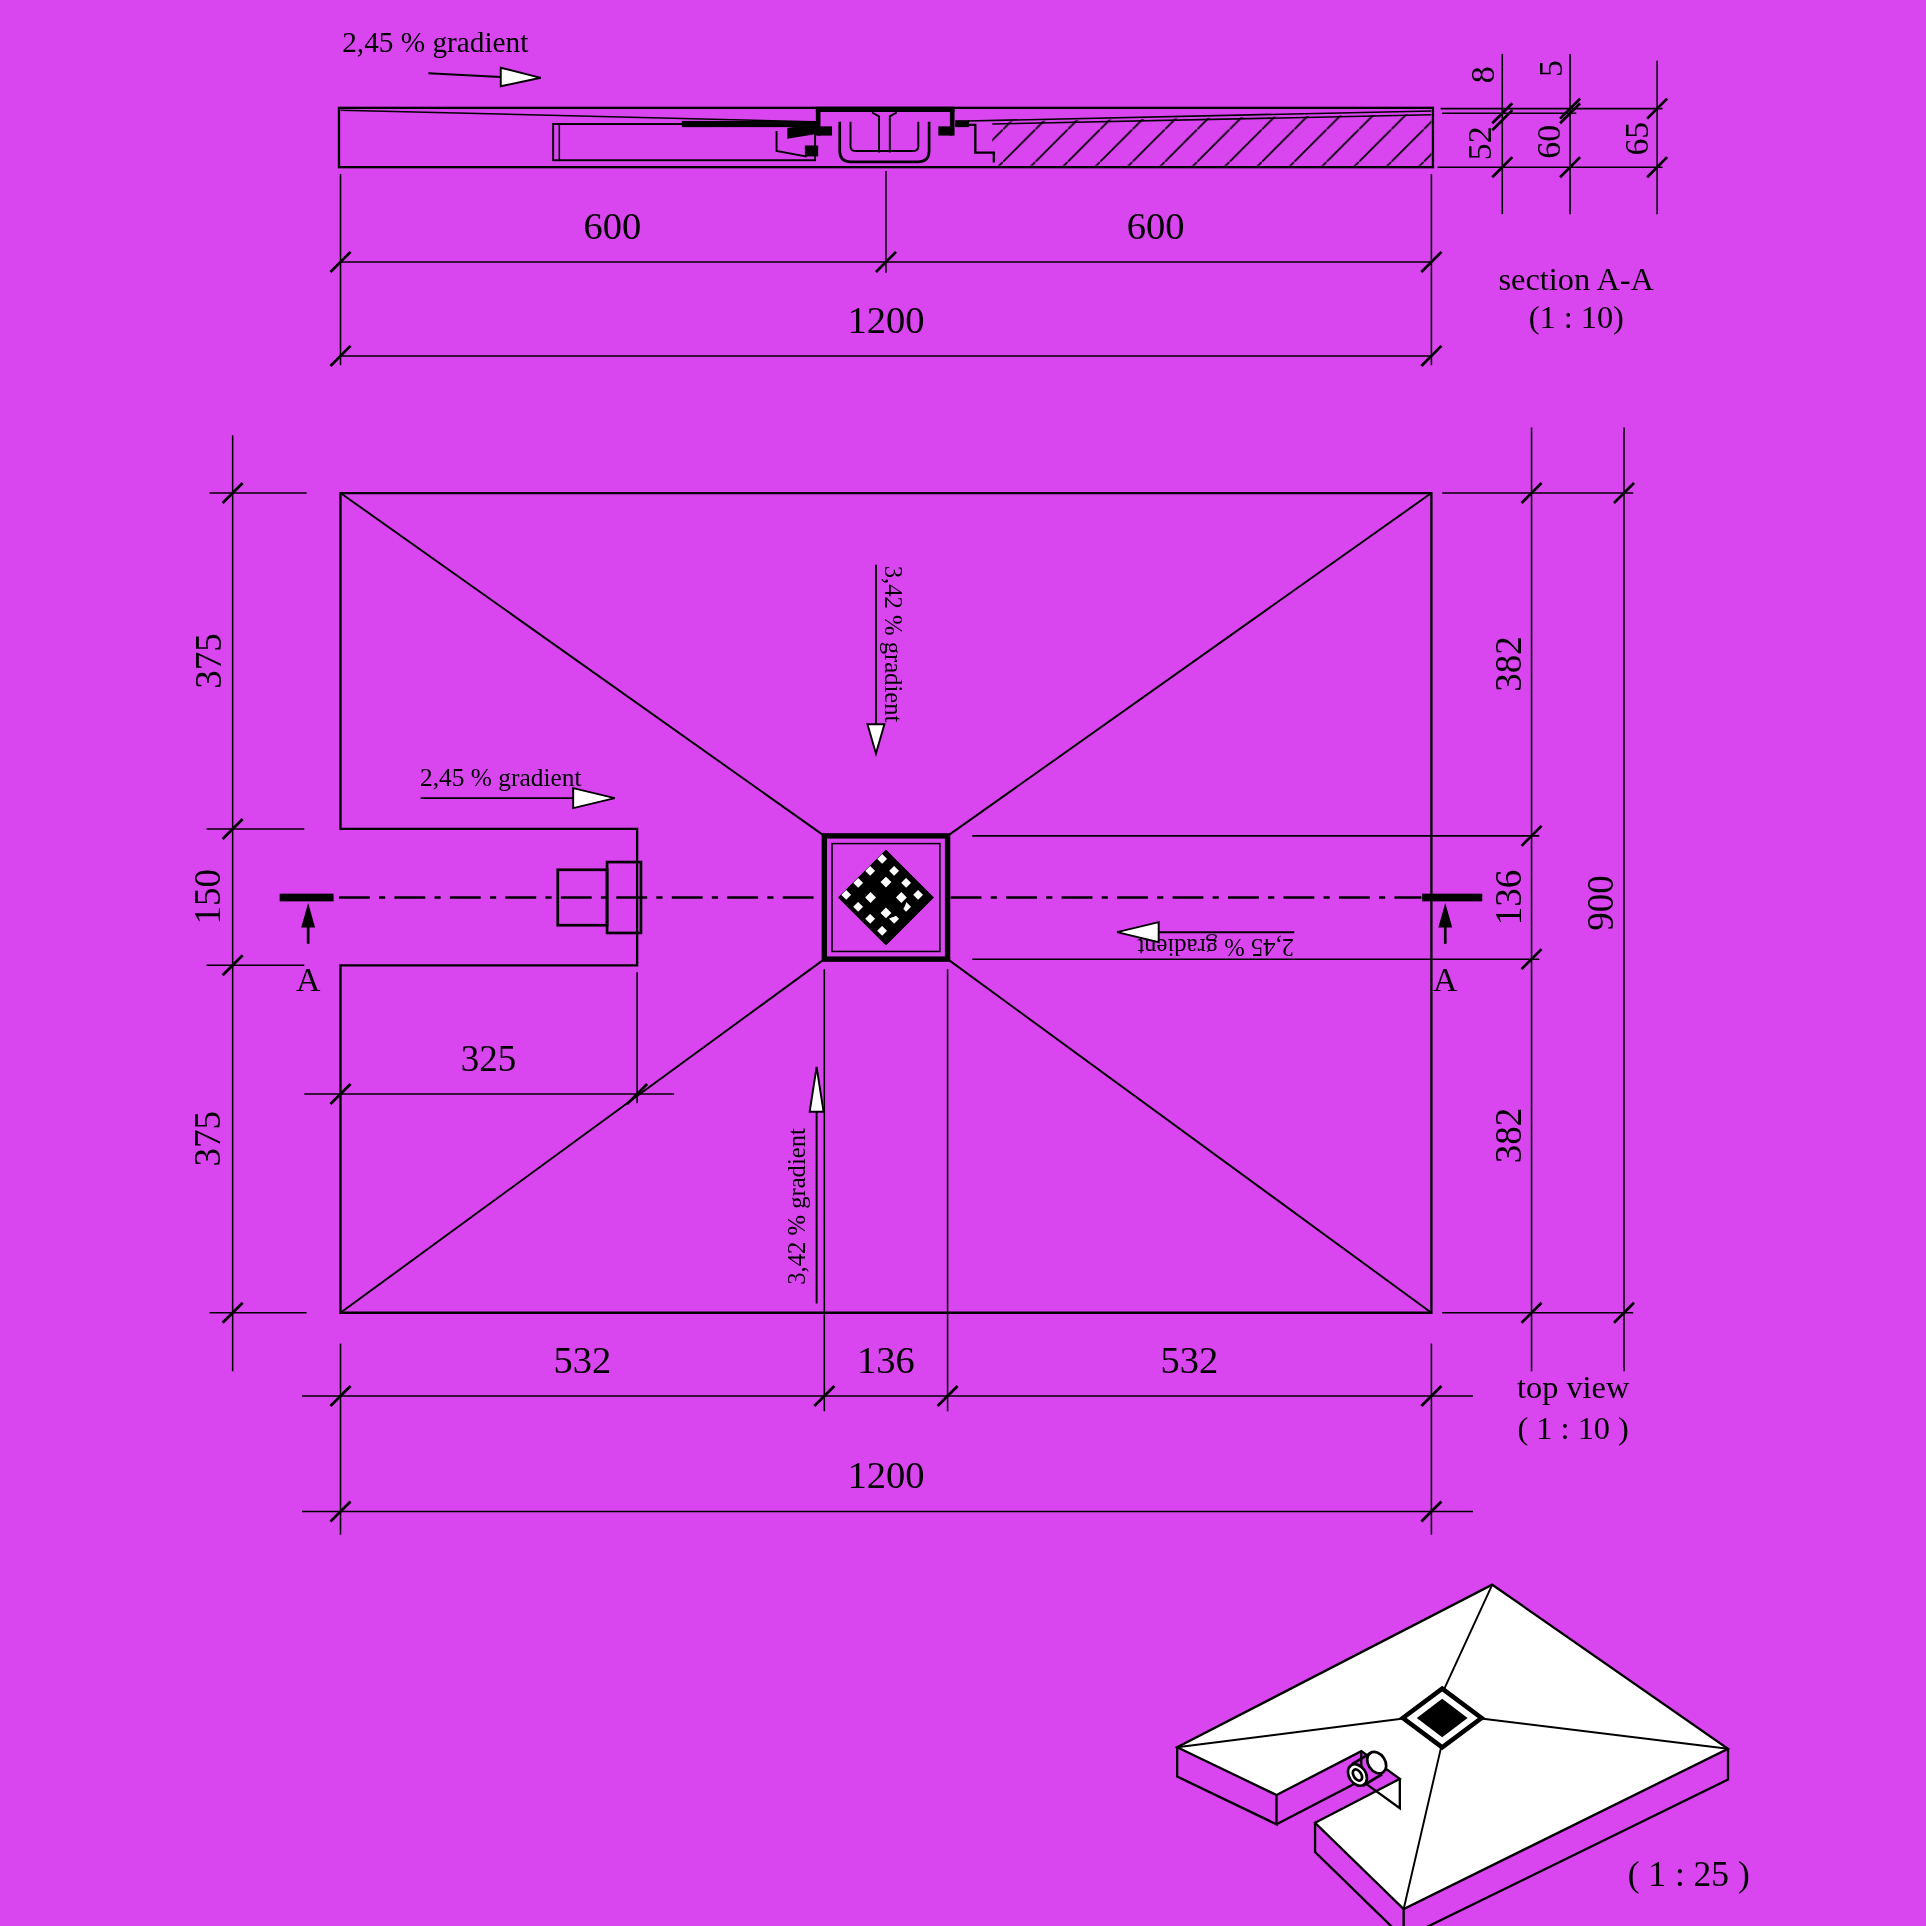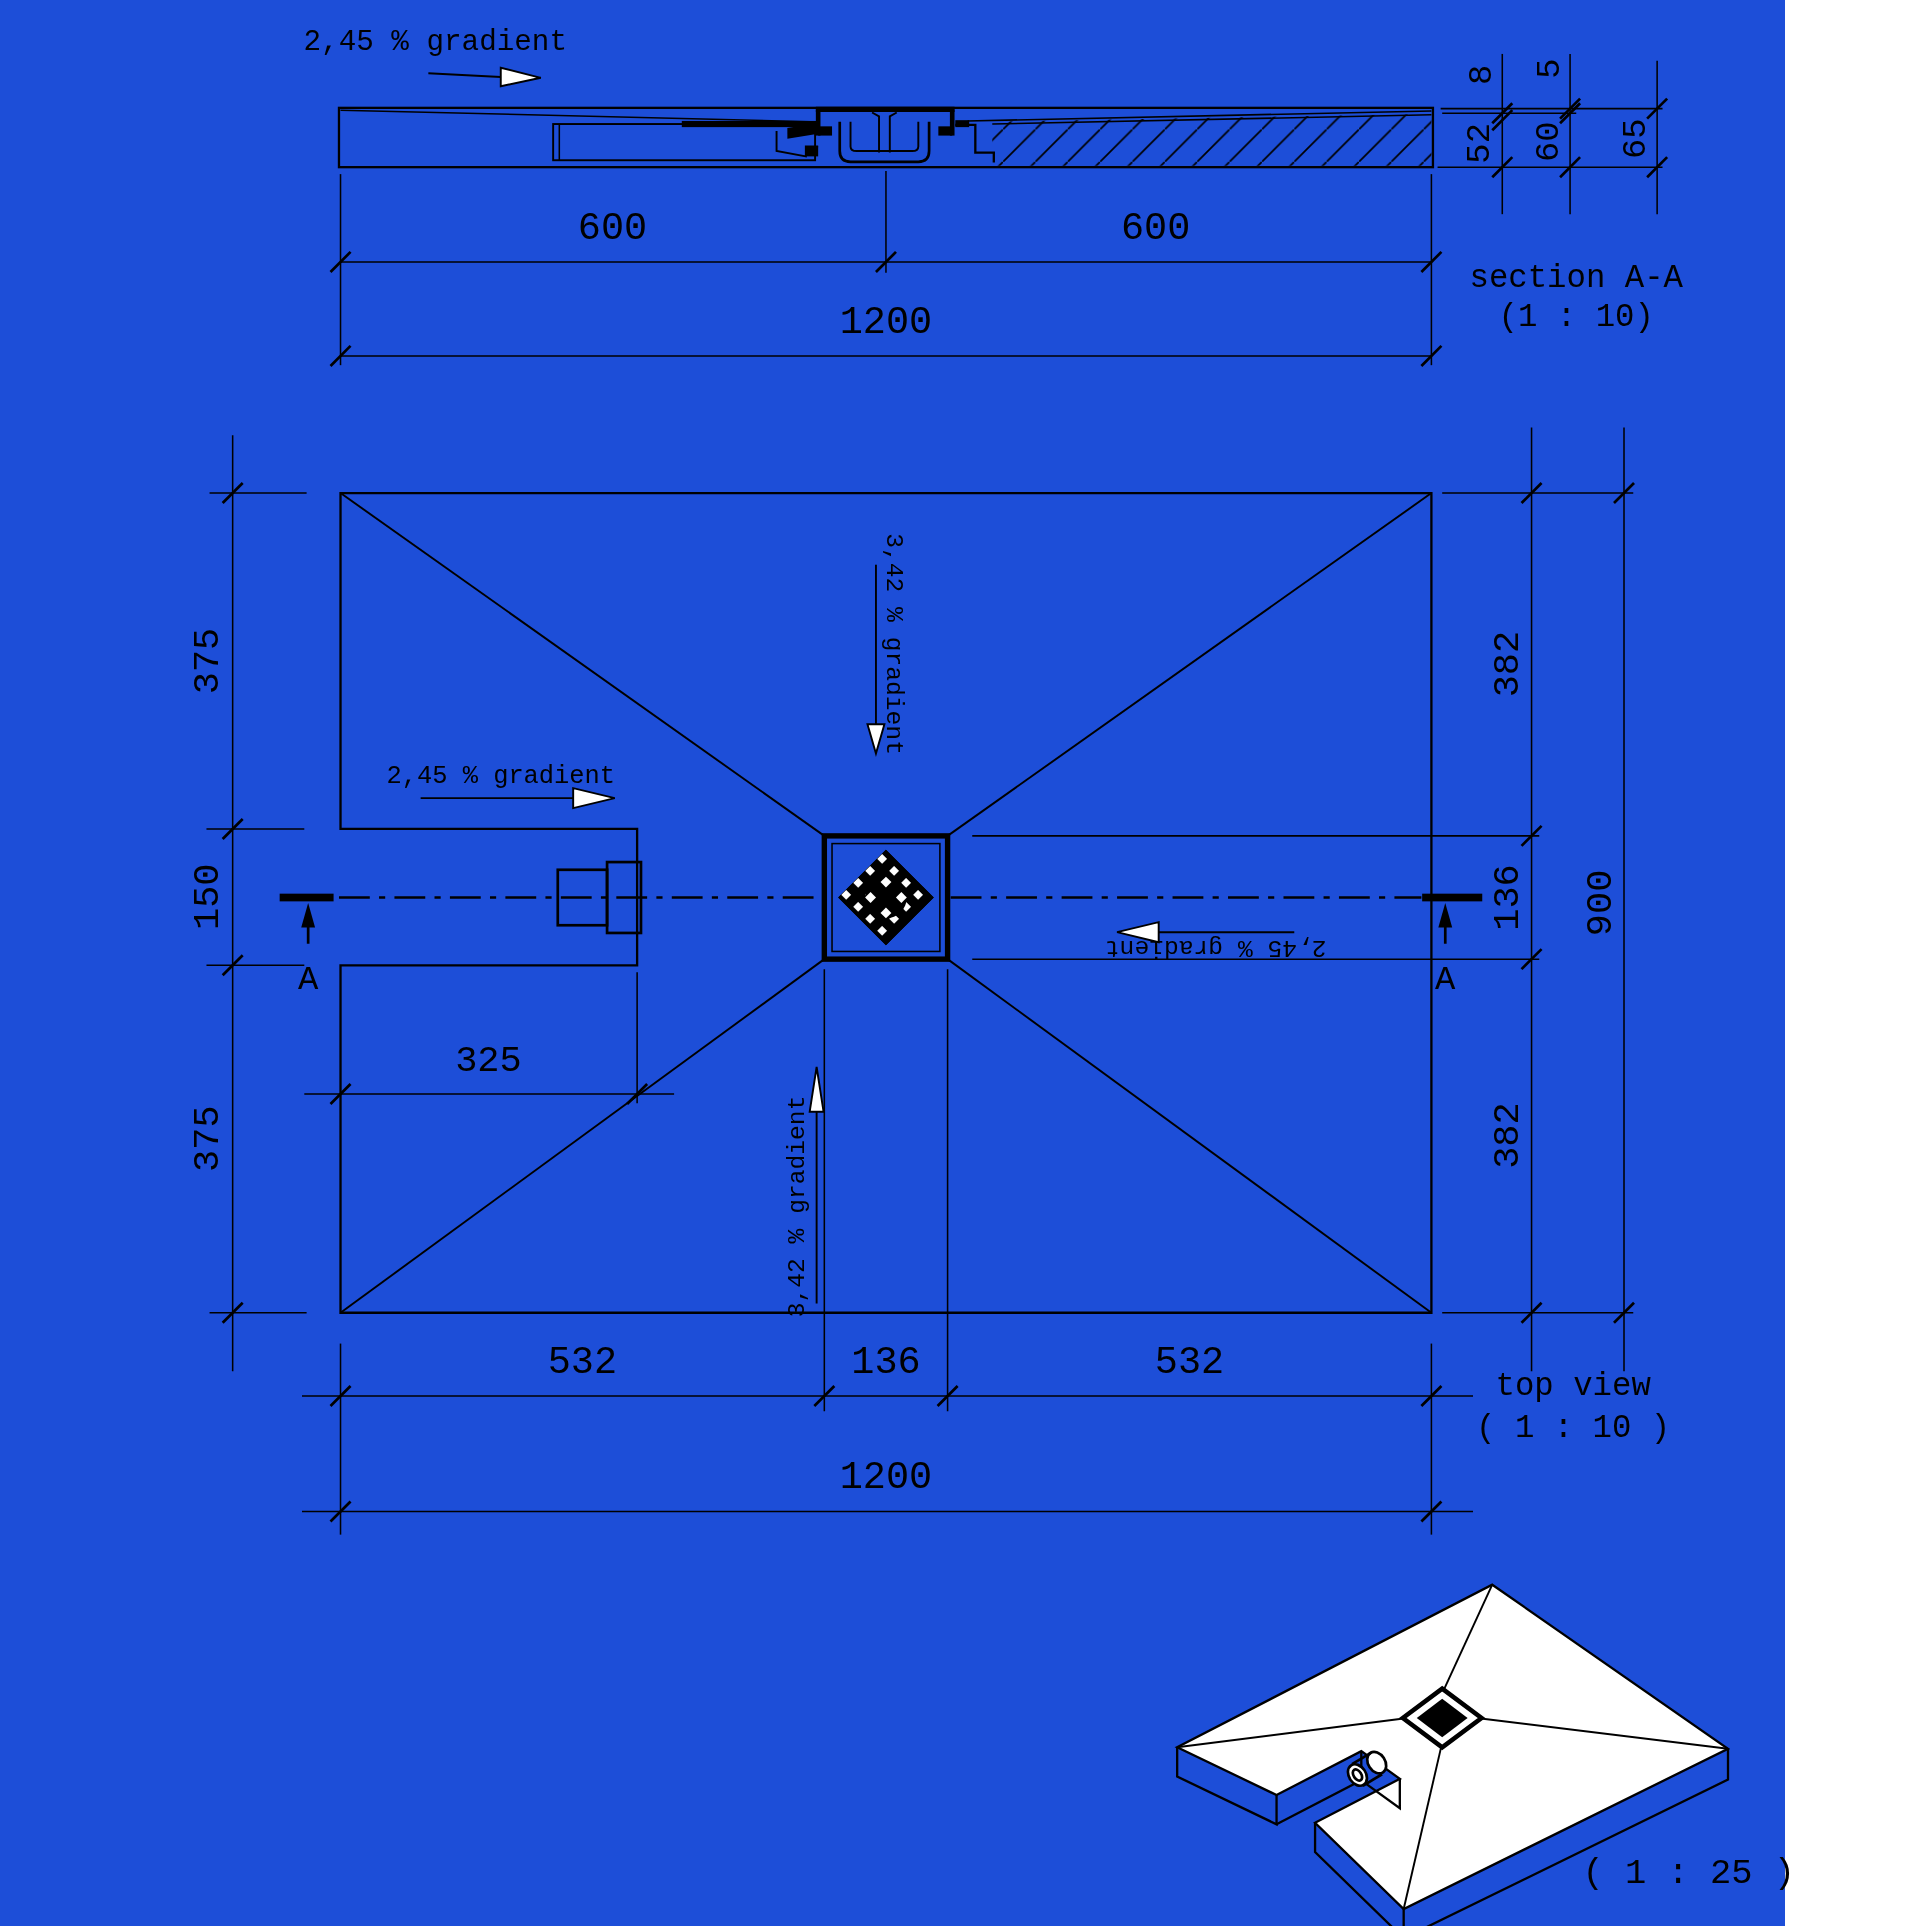--- a/index.html
+++ b/index.html
@@ -1,16 +1,16 @@
 <!DOCTYPE html>
 <html style="font-size:12.3px"><head>
 <meta charset="utf-8">
 <style>
   html,body{margin:0;padding:0;background:#fff;}
-  .sheet{width:1785px;height:1926px;background:#1d4ed8;position:relative;font-family:Liberation Mono, monospace;}
+  .sheet{width:1926px;height:1926px;background:#d946ef;position:relative;font-family:Liberation Serif, serif;}
   svg{display:block;}
   text{fill:#000;}
 </style>
 </head>
 <body>
 
 <div class="sheet">
 <svg viewBox="0 0 2500 2500" width="1926" height="1926">
   <defs>
     <pattern id="hatch" patternUnits="userSpaceOnUse" width="42" height="42">

